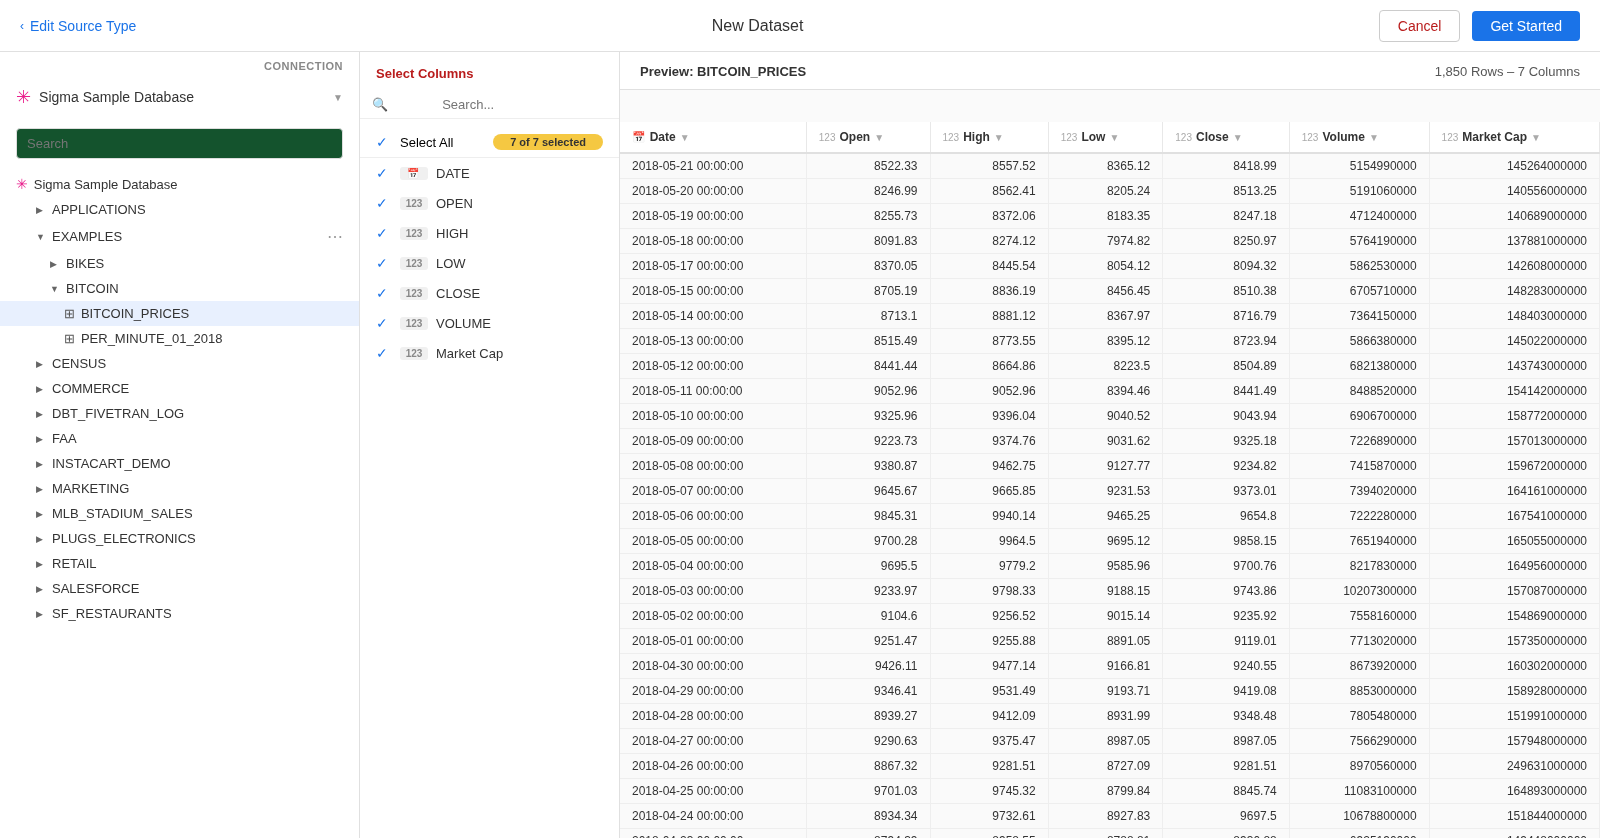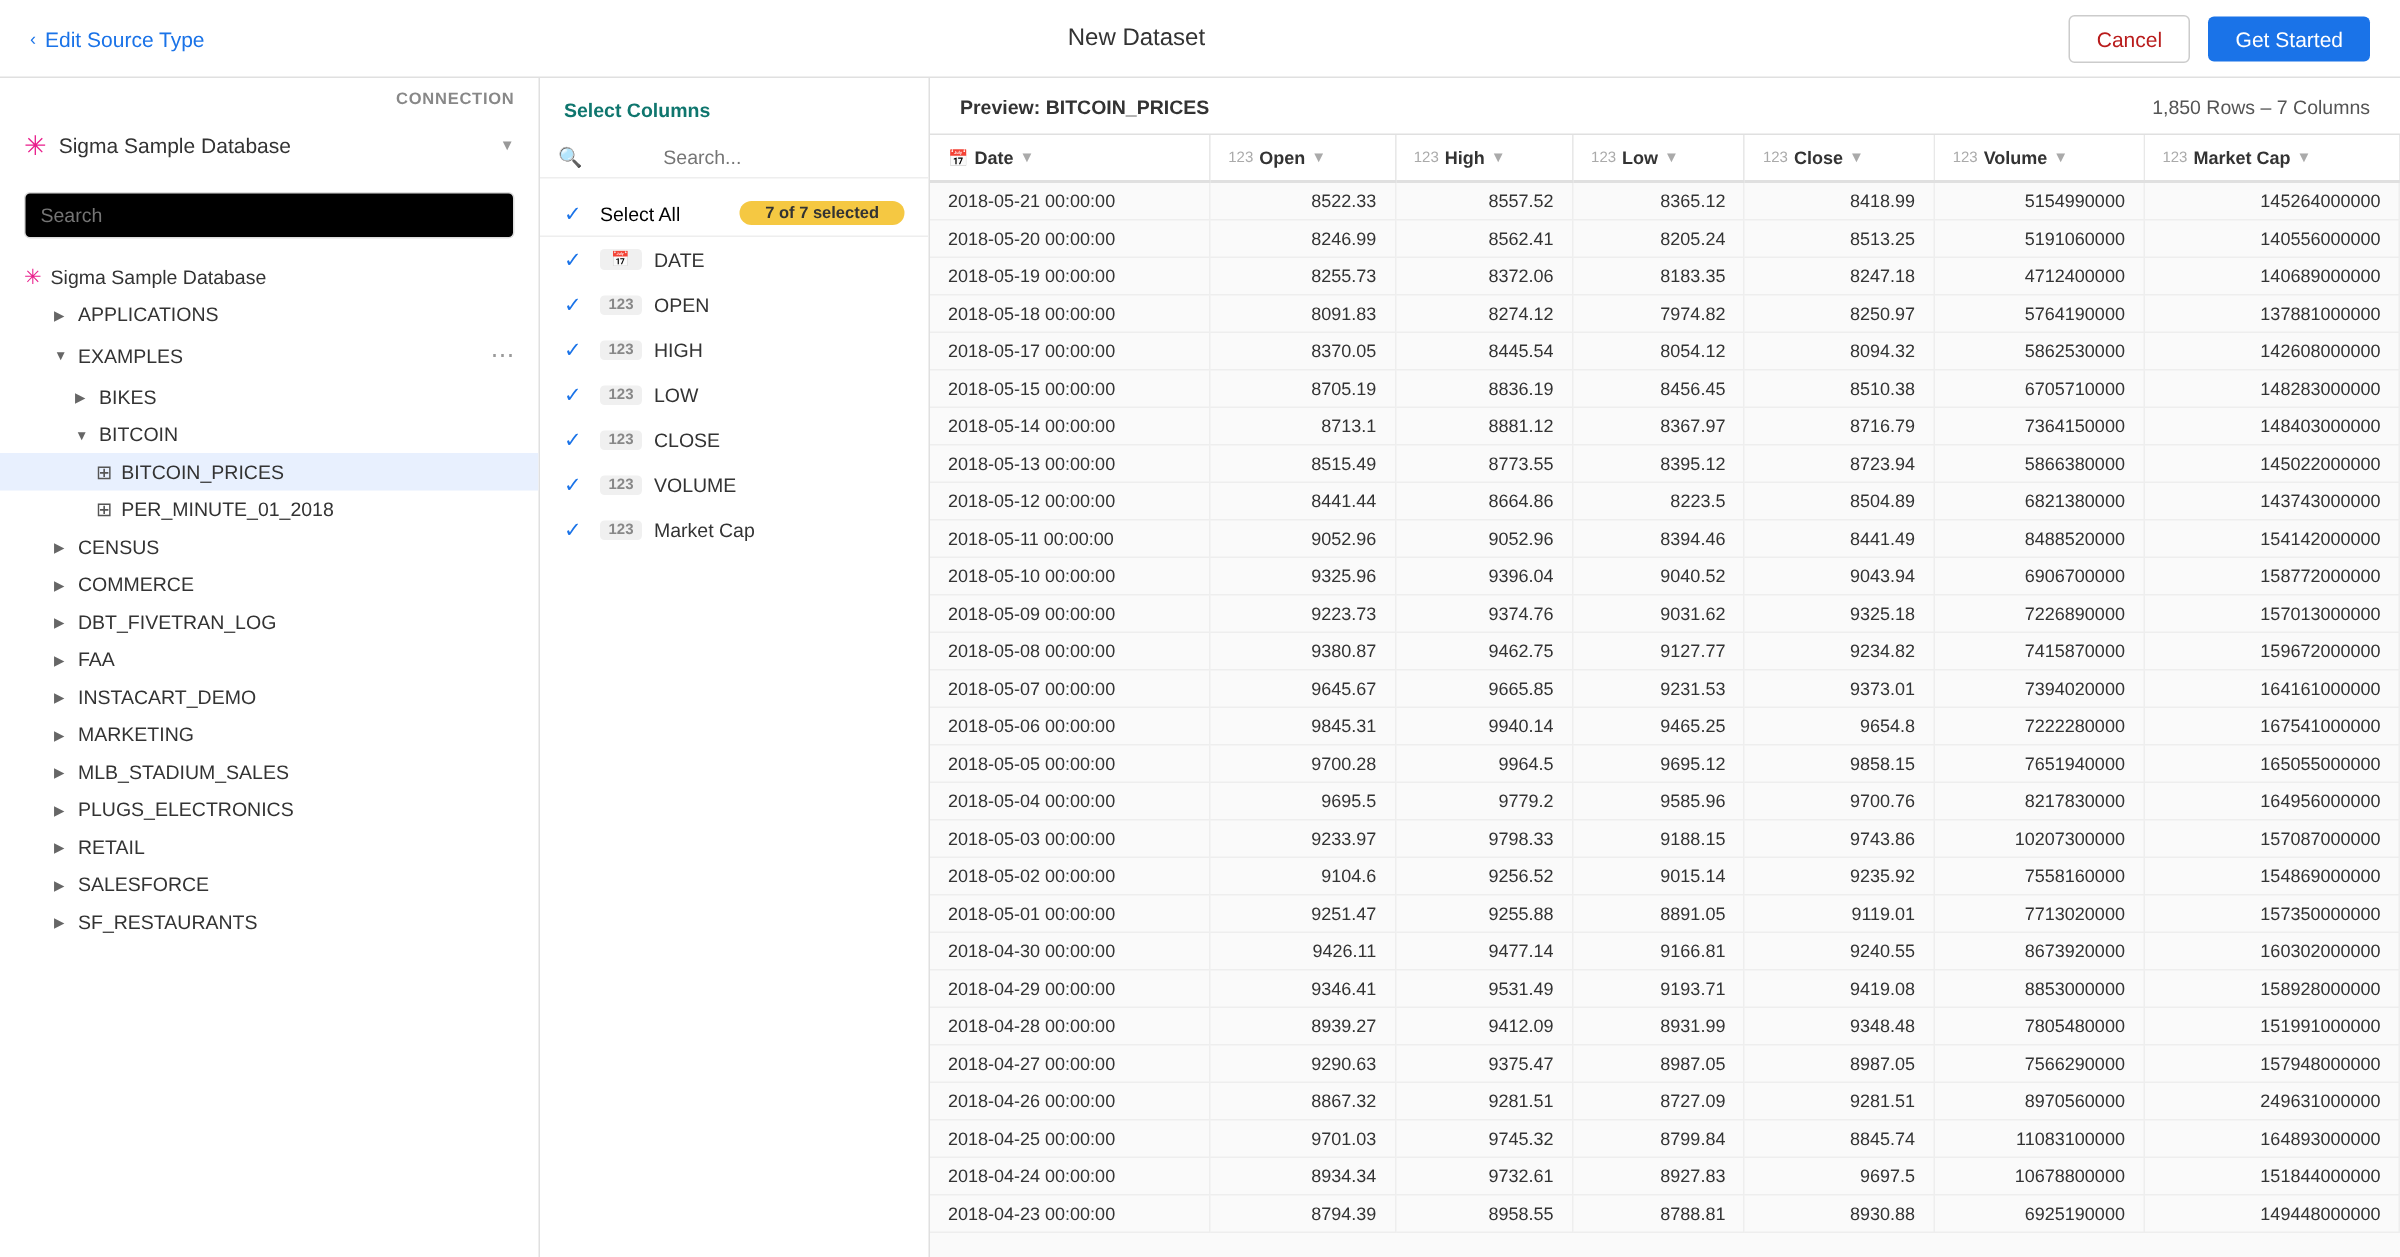--- a/index.html
+++ b/index.html
@@ -22,46 +22,46 @@
     .main { display: flex; height: calc(838px - 52px); }
 
     
     .left-panel { width: 360px; background: #fff; border-right: 1px solid #e0e0e0; display: flex; flex-direction: column; flex-shrink: 0; }
     .connection-header { display: flex; align-items: center; justify-content: flex-end; padding: 8px 16px; }
     .connection-label { font-size: 11px; color: #888; font-weight: 600; text-transform: uppercase; letter-spacing: 0.5px; }
     .connection-row { display: flex; align-items: center; gap: 8px; padding: 6px 16px 12px; }
     .sigma-icon { color: #e91e8c; font-size: 18px; }
     .connection-name { font-size: 14px; color: #333; flex: 1; }
     .chevron-down { color: #999; font-size: 10px; }
-    .search-box { margin: 8px 16px 12px; border: 1px solid #ddd; border-radius: 4px; padding: 7px 10px; font-size: 13px; color: #999; width: calc(100% - 32px); background: #000000; }
+    .search-box { margin: 8px 16px 12px; border: 1px solid #ddd; border-radius: 4px; padding: 7px 10px; font-size: 13px; color: #999; width: calc(100% - 32px); background: #14532d; }
     .tree-area { flex: 1; overflow-y: auto; padding-bottom: 10px; }
     .tree-item { display: flex; align-items: center; gap: 6px; padding: 5px 16px; cursor: pointer; color: #333; font-size: 13px; }
     .tree-item.selected-file { background: #e8f0fe; font-weight: 500; }
     .tree-chevron { font-size: 9px; color: #666; width: 10px; }
     .tree-icon { font-size: 13px; color: #666; }
     .tree-icon.table-icon { color: #555; }
     .dots-menu { margin-left: auto; color: #999; font-size: 16px; }
 
     
     .middle-panel { width: 260px; background: #fff; border-right: 1px solid #e0e0e0; display: flex; flex-direction: column; flex-shrink: 0; }
-    .select-columns-title { font-size: 13px; font-weight: 600; color: #0f766e; padding: 14px 16px 10px; }
+    .select-columns-title { font-size: 13px; font-weight: 600; color: #b91c1c; padding: 14px 16px 10px; }
     .col-search { display: flex; align-items: center; gap: 6px; padding: 6px 12px; border-bottom: 1px solid #eee; }
     .col-search-icon { color: #aaa; font-size: 13px; }
     .col-search-input { border: none; outline: none; font-size: 13px; color: #999; flex: 1; margin-left: 48px; }
     .col-list { flex: 1; overflow-y: auto; padding: 8px 0; }
     .col-item { display: flex; align-items: center; gap: 8px; padding: 7px 16px; cursor: pointer; }
     .col-check { color: #1a73e8; font-size: 14px; width: 16px; }
     .col-type { font-size: 10px; color: #888; background: #f0f0f0; border-radius: 3px; padding: 1px 4px; font-weight: 600; width: 28px; text-align: center; }
     .col-type.calendar { color: #555; }
     .col-name { font-size: 13px; color: #333; }
     .select-all-row { display: flex; align-items: center; gap: 8px; padding: 7px 16px 7px; border-bottom: 1px solid #eee; }
     .select-all-badge { background: #f5c842; color: #333; font-size: 11px; font-weight: 600; border-radius: 10px; padding: 2px 17px; margin-left: auto; }
 
     
-    .right-panel { flex: 1; background: #fafafa; overflow: hidden; display: flex; flex-direction: column; }
+    .right-panel { flex: 1; background: #fafafa; overflow: hidden; display: flex; flex-direction: column; gap: 32px; }
     .preview-header { display: flex; align-items: center; justify-content: space-between; padding: 12px 20px 10px; background: #fff; border-bottom: 1px solid #e0e0e0; }
     .preview-title { font-size: 13px; color: #333; }
     .preview-title span { font-weight: 600; }
     .preview-meta { font-size: 13px; color: #555; }
     .table-wrap { flex: 1; overflow: auto; }
     table { border-collapse: collapse; width: 100%; font-size: 12px; }
     thead { background: #fff; position: sticky; top: 0; z-index: 10; }
     th { border-bottom: 2px solid #e0e0e0; border-right: 1px solid #e8e8e8; padding: 8px 12px; text-align: left; white-space: nowrap; font-weight: 600; color: #333; font-size: 12px; }
     th .col-header { display: flex; align-items: center; gap: 4px; }
     th .type-badge { font-size: 10px; color: #aaa; font-weight: 400; }

